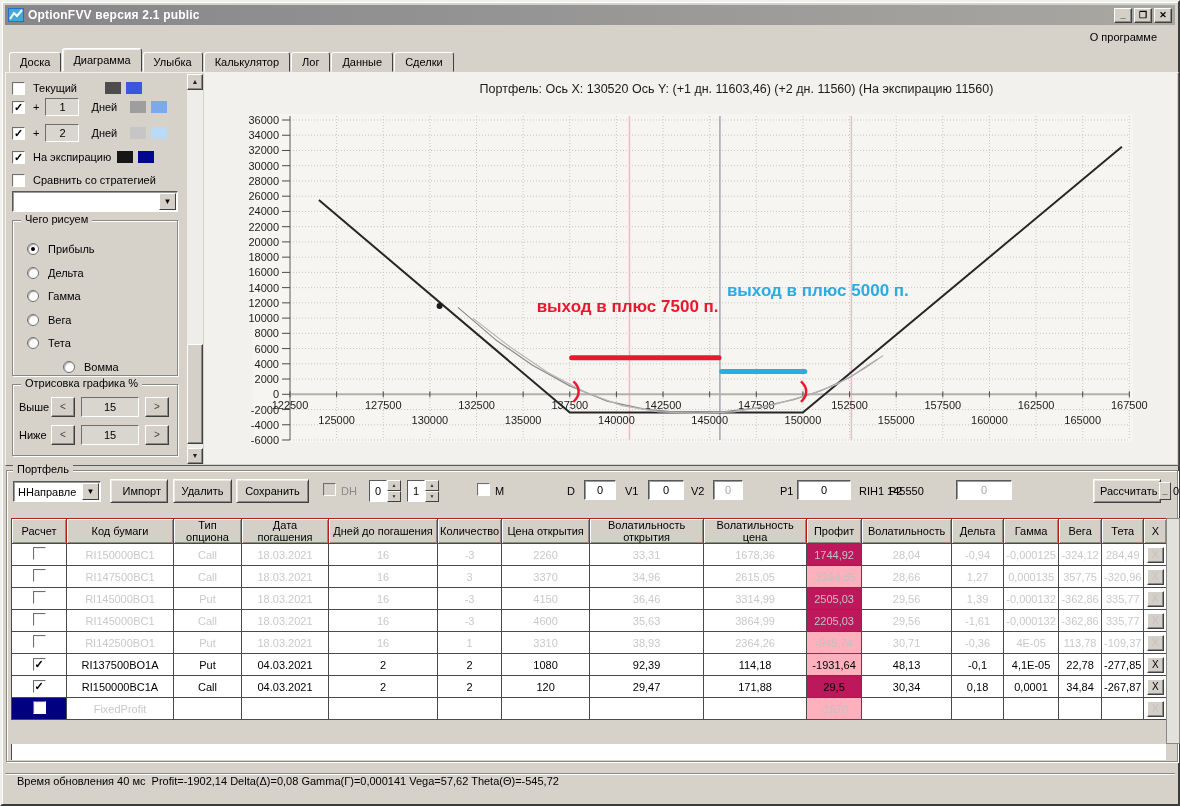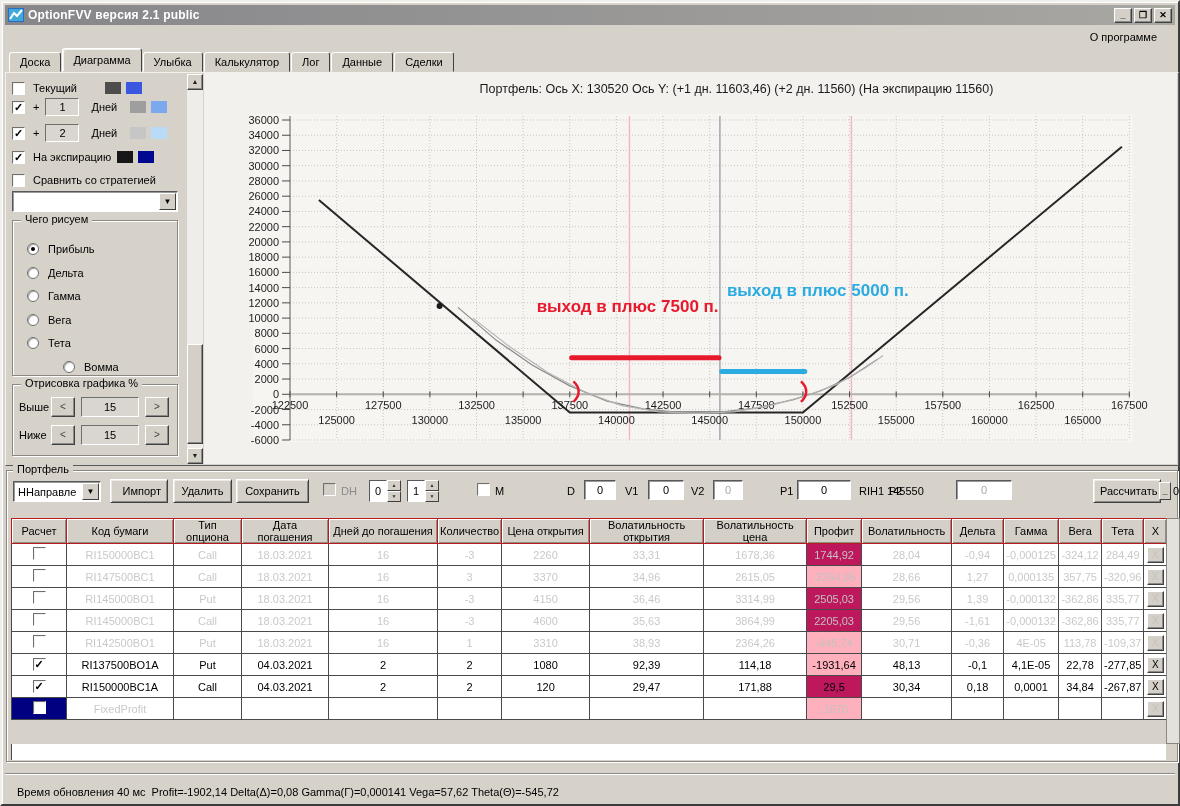--- a/index.html
+++ b/index.html
@@ -109,21 +109,21 @@
   td.sel-cell { background:#000080; }
   .xbtn { width:17px; height:16px; margin:0 auto; background:#d4d0c8; border:1px solid;
           border-color:#fff #404040 #404040 #fff; box-shadow:inset -1px -1px 0 #8a8a8a;
           font-size:10px; line-height:14px; text-align:center; }
   tr.dim .xbtn { color:#c2c2c2; }
   .tbl-scrollstrip { position:absolute; left:1159px; top:47px; width:14px; height:226px; background:#e3e1dc;
                      border:1px solid #8a8880; }
   .tbl-underrow { position:absolute; left:4px; top:273px; width:1155px; height:16px; background:#fff; border-left:1px solid #4a4a4a; }
   
   .statusbar { position:absolute; left:3px; top:772px; right:3px; height:24px; background:#d6d2ca;
-               border-top:1px solid #fff; box-shadow:0 -1px 0 #8a8a8a; display:flex; align-items:flex-end; padding:0 12px; }
+               border-top:1px solid #fff; box-shadow:0 -1px 0 #8a8a8a; display:flex; align-items:flex-start; padding:0 12px; }
   .mini-box { width:12px; height:18px; background:#d4d0c8; border:1px solid; border-color:#fff #404040 #404040 #fff;
               font-size:9px; font-weight:bold; text-align:center; line-height:16px; }
 </style>
 </head>
 <body>
 
 <div class="window">
 
   <div class="titlebar">
     <svg class="app-icon" viewBox="0 0 16 14">

